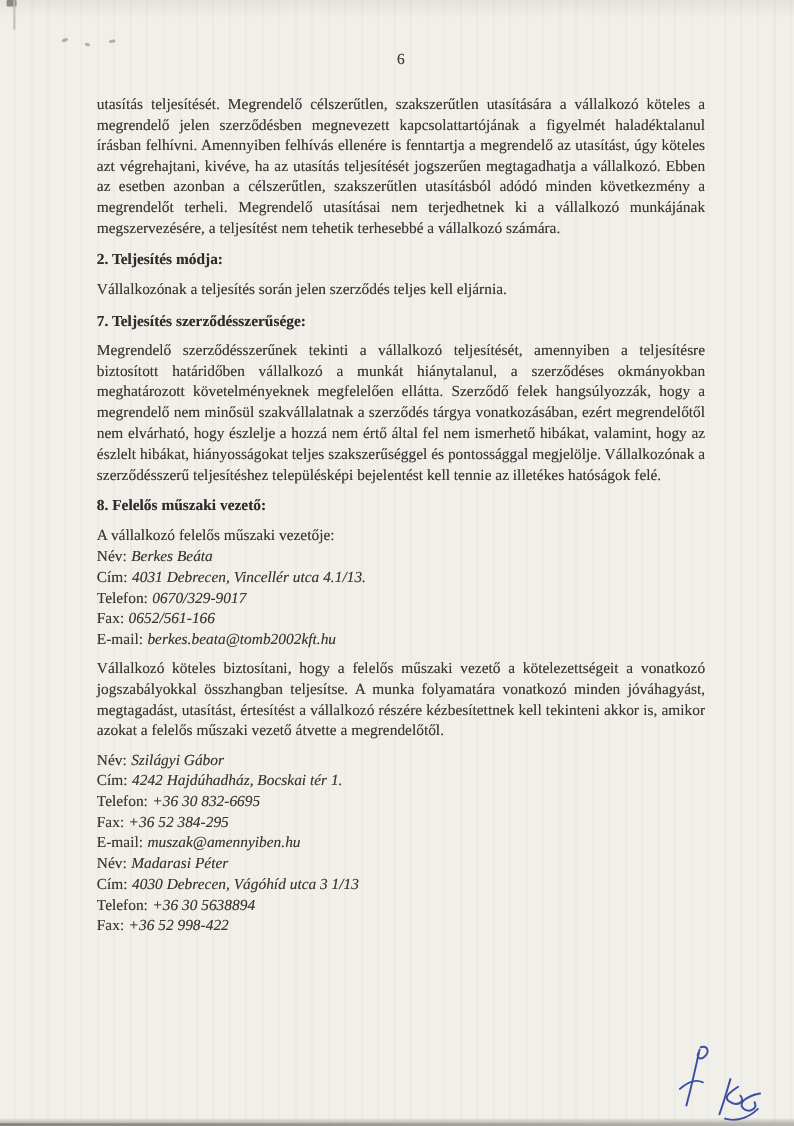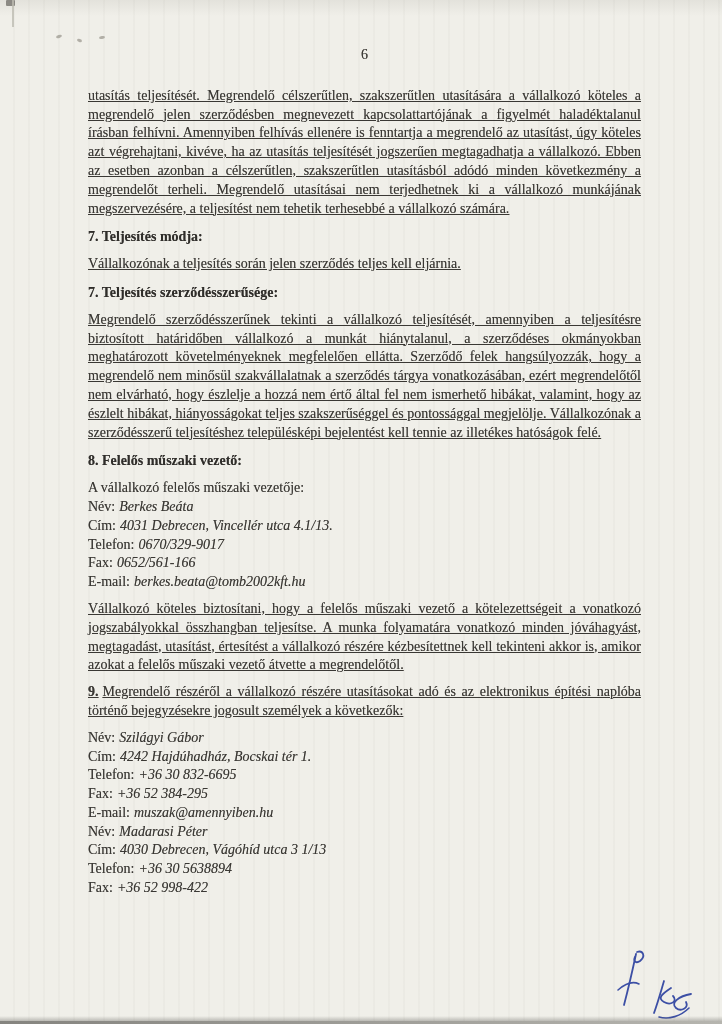--- a/index.html
+++ b/index.html
@@ -25,21 +25,20 @@
     line-height:18.8px;
   }
   .page-number{
     padding-top:46px;
     margin-bottom:22px;
     text-align:center;
   }
   p.para{
     margin:8px 0;
     text-align:justify;
-    text-decoration:underline;
   }
   h3.sec-heading{
     font-size:14px;
     margin:10px 0 8px 0;
     color:#2f2d2a;
   }
   .plain-line{margin:0;}
   .kv{margin:0;}
   .kv .lbl{margin-right:4px;}
   .kv i, i{}
@@ -81,21 +80,21 @@
   <div class="speck s1"></div>
   <div class="speck s2"></div>
   <div class="speck s3"></div>
 
   <div class="content body-text">
 
     <div class="page-number">6</div>
 
     <p class="para">utasítás teljesítését. Megrendelő célszerűtlen, szakszerűtlen utasítására a vállalkozó köteles a megrendelő jelen szerződésben megnevezett kapcsolattartójának a figyelmét haladéktalanul írásban felhívni. Amennyiben felhívás ellenére is fenntartja a megrendelő az utasítást, úgy köteles azt végrehajtani, kivéve, ha az utasítás teljesítését jogszerűen megtagadhatja a vállalkozó. Ebben az esetben azonban a célszerűtlen, szakszerűtlen utasításból adódó minden következmény a megrendelőt terheli. Megrendelő utasításai nem terjedhetnek ki a vállalkozó munkájának megszervezésére, a teljesítést nem tehetik terhesebbé a vállalkozó számára.</p>
 
-    <h3 class="sec-heading">7. Teljesítés módja:</h3>
+    <h3 class="sec-heading">2. Teljesítés módja:</h3>
     <p class="para">Vállalkozónak a teljesítés során jelen szerződés teljes kell eljárnia.</p>
 
     <h3 class="sec-heading">7. Teljesítés szerződésszerűsége:</h3>
     <p class="para">Megrendelő szerződésszerűnek tekinti a vállalkozó teljesítését, amennyiben a teljesítésre biztosított határidőben vállalkozó a munkát hiánytalanul, a szerződéses okmányokban meghatározott követelményeknek megfelelően ellátta. Szerződő felek hangsúlyozzák, hogy a megrendelő nem minősül szakvállalatnak a szerződés tárgya vonatkozásában, ezért megrendelőtől nem elvárható, hogy észlelje a hozzá nem értő által fel nem ismerhető hibákat, valamint, hogy az észlelt hibákat, hiányosságokat teljes szakszerűséggel és pontossággal megjelölje. Vállalkozónak a szerződésszerű teljesítéshez településképi bejelentést kell tennie az illetékes hatóságok felé.</p>
 
     <h3 class="sec-heading">8. Felelős műszaki vezető:</h3>
     <p class="plain-line">A vállalkozó felelős műszaki vezetője:</p>
     <div class="kv">
       <span class="lbl">Név:</span><i>Berkes Beáta</i>
     </div>
@@ -106,21 +105,20 @@
       <span class="lbl">Telefon:</span><i>0670/329-9017</i>
     </div>
     <div class="kv">
       <span class="lbl">Fax:</span><i>0652/561-166</i>
     </div>
     <div class="kv">
       <span class="lbl">E-mail:</span><i>berkes.beata@tomb2002kft.hu</i>
     </div>
     <p class="para">Vállalkozó köteles biztosítani, hogy a felelős műszaki vezető a kötelezettségeit a vonatkozó jogszabályokkal összhangban teljesítse. A munka folyamatára vonatkozó minden jóváhagyást, megtagadást, utasítást, értesítést a vállalkozó részére kézbesítettnek kell tekinteni akkor is, amikor azokat a felelős műszaki vezető átvette a megrendelőtől.</p>
 
-    <p class="para"><b class="lead">9.</b><span>Megrendelő részéről a vállalkozó részére utasításokat adó és az elektronikus építési naplóba történő bejegyzésekre jogosult személyek a következők:</span></p>
     <div class="kv">
       <span class="lbl">Név:</span><i>Szilágyi Gábor</i>
     </div>
     <div class="kv">
       <span class="lbl">Cím:</span><i>4242 Hajdúhadház, Bocskai tér 1.</i>
     </div>
     <div class="kv">
       <span class="lbl">Telefon:</span><i>+36 30 832-6695</i>
     </div>
     <div class="kv">

